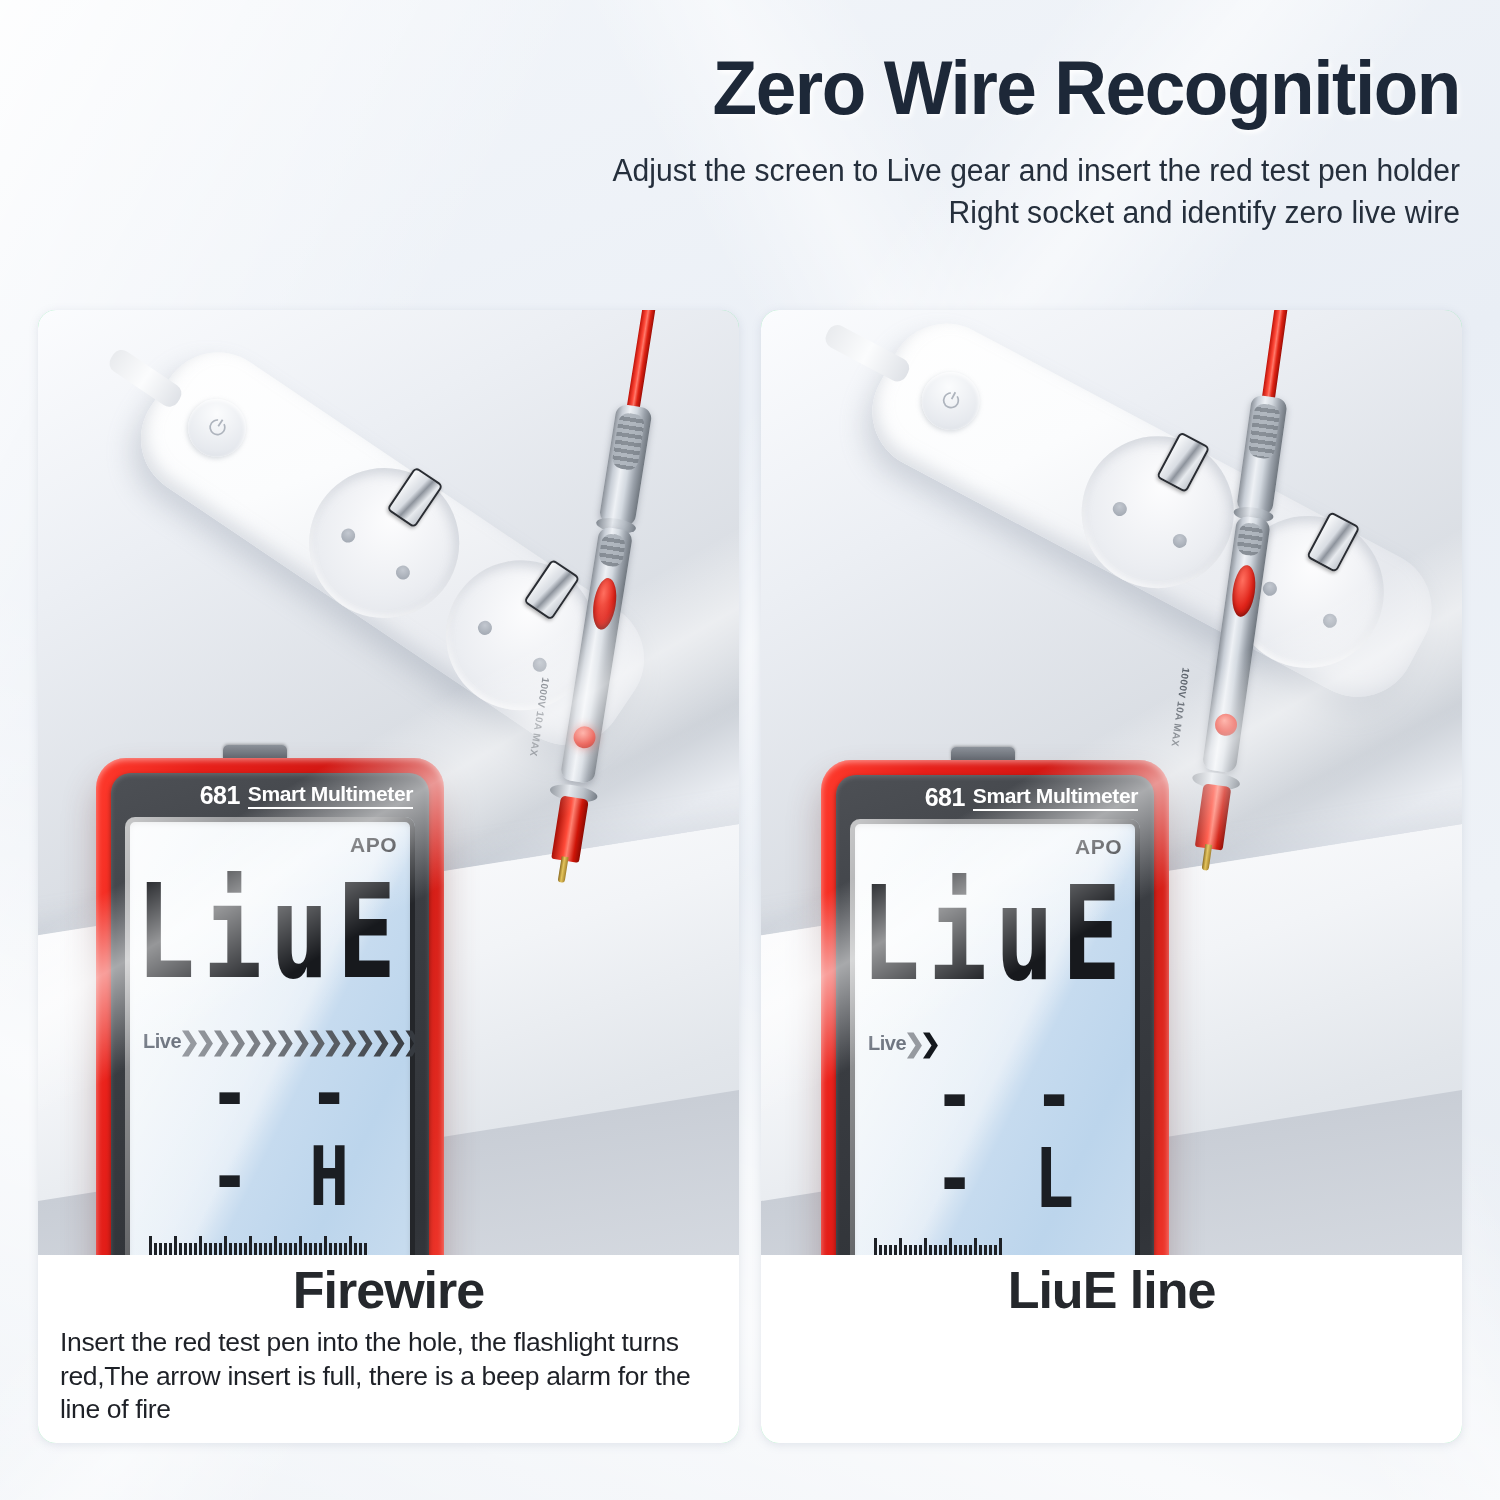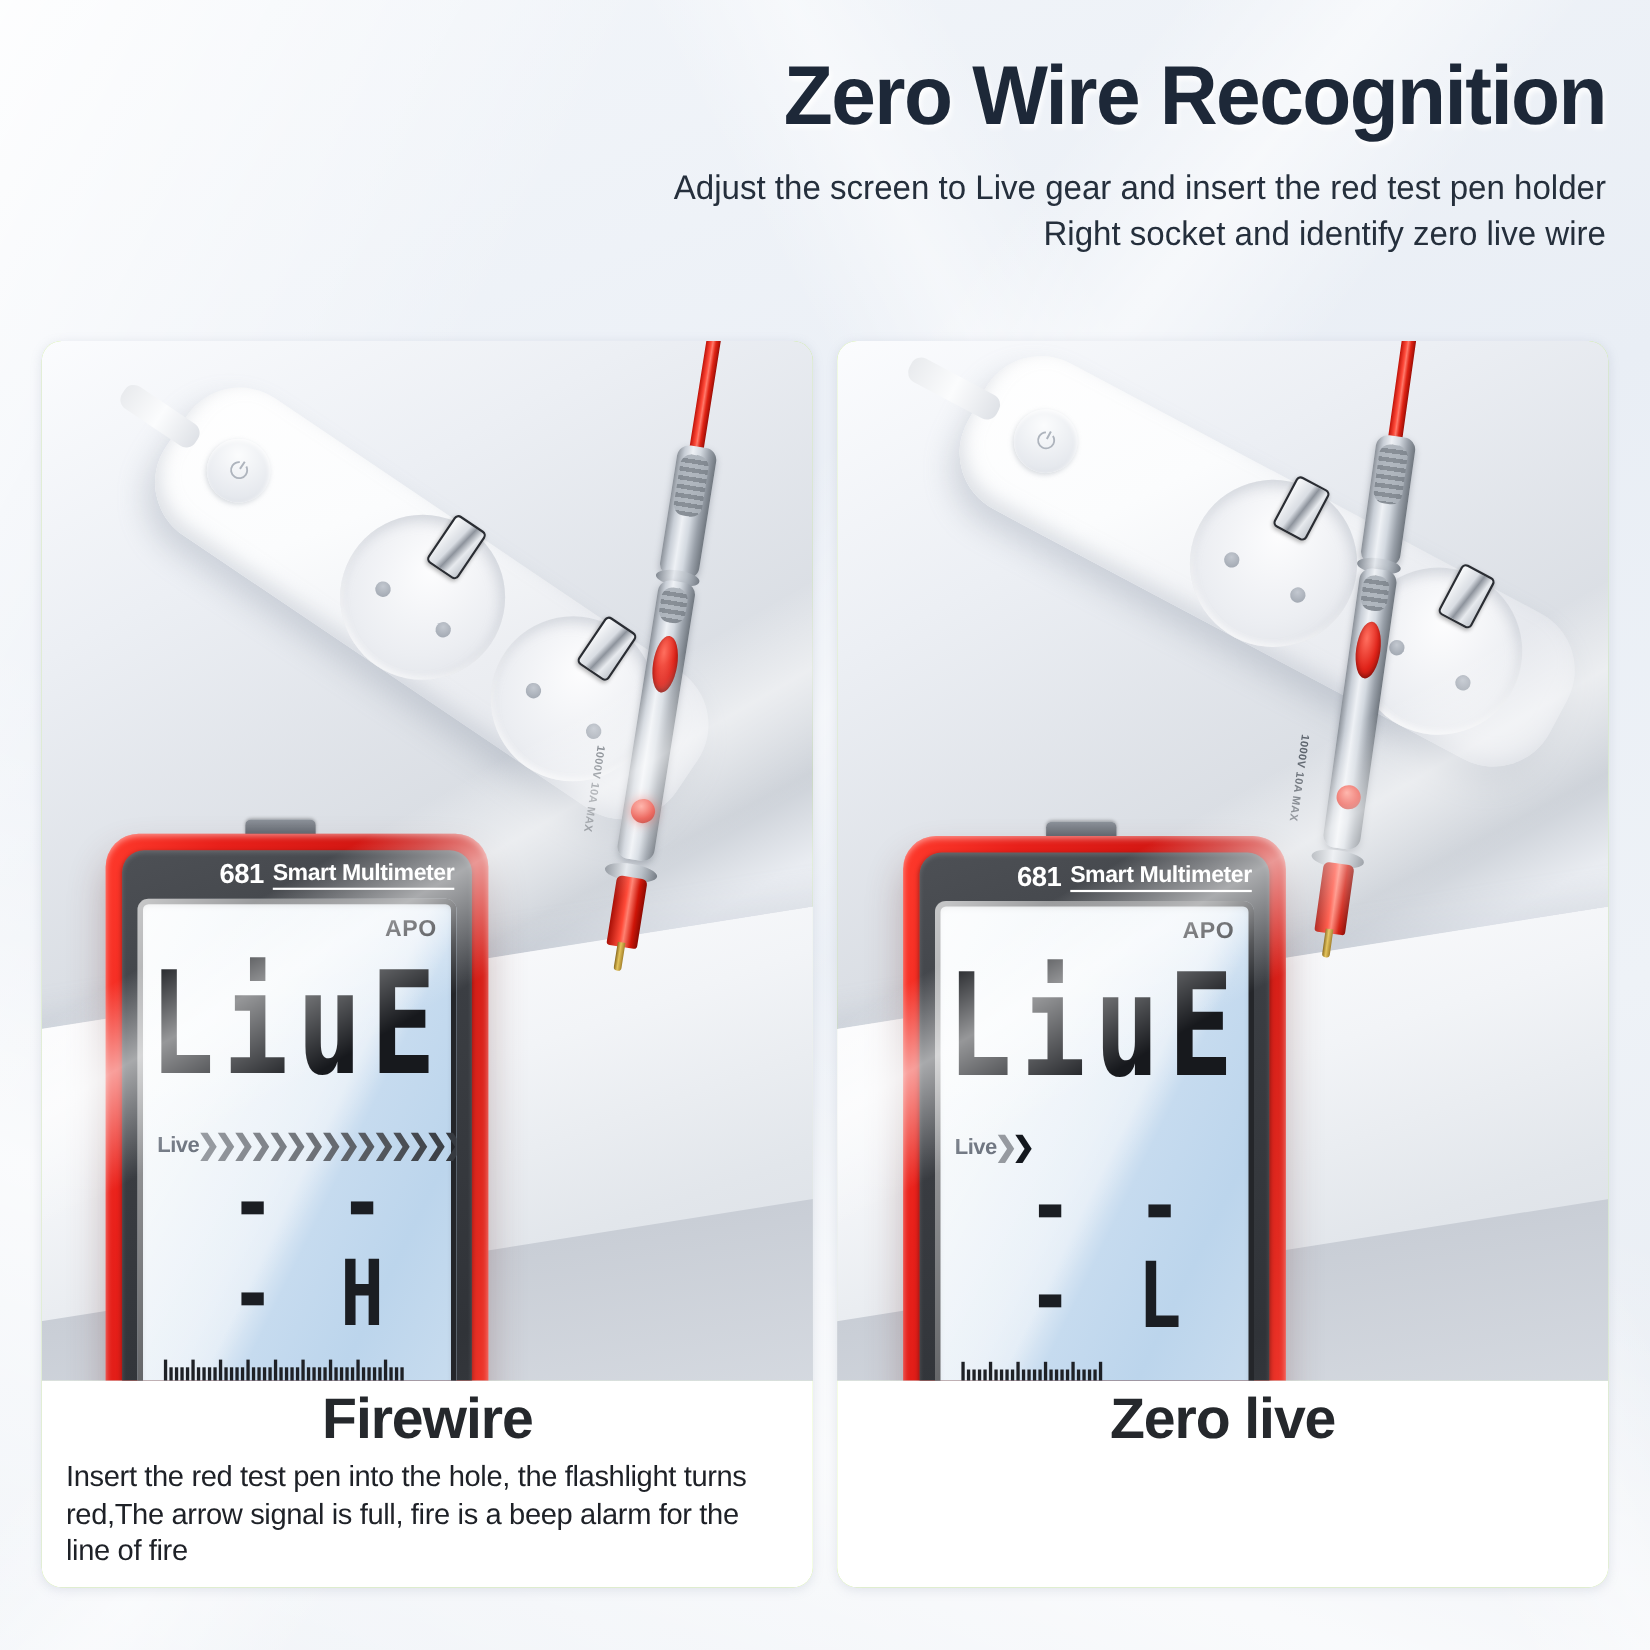--- a/index.html
+++ b/index.html
@@ -33,21 +33,21 @@
     font-size: 76px; font-weight: bold; color: #1d2838;
     letter-spacing: -1.5px; line-height: 1.05;
     text-shadow: 2px 3px 5px rgba(255,255,255,.9);
     transform: scaleX(.96); transform-origin: right center;
   }
   #subtitle { margin-top: 22px; font-size: 31px; color: #252f3c; line-height: 1.36; transform: scaleX(.97); transform-origin: right center; }
 
   
   #cards { position: absolute; left: 38px; top: 310px; width: 1424px; height: 1133px; display: flex; gap: 22px; z-index: 4; }
   .card {
-    flex: 1; position: relative; background: #bef264; border-radius: 18px; overflow: hidden;
+    flex: 1; position: relative; background: #86efac; border-radius: 18px; overflow: hidden;
     box-shadow: 0 2px 10px rgba(120,135,160,.18);
     display: flex; flex-direction: column;
   }
   .photo { position: relative; height: 945px; overflow: hidden;
     background: linear-gradient(152deg,#fbfcfe 0%,#eceff4 22%,#d9dde3 48%,#cbd0d7 58%,#e9ecf1 64%,#f7f8fa 76%,#e3e7ec 100%); }
   .photo::after{content:"";position:absolute;inset:0;
     background:linear-gradient(150deg,transparent 46%,rgba(255,255,255,.55) 52%,transparent 60%);}
 
   
   .desk { position:absolute; left:-10%; bottom:-6%; width:130%; height:46%;
@@ -276,21 +276,21 @@
         <div class="pb-txt" style="left:14px;top:392px;transform:rotate(90deg);transform-origin:left top;">1000V 10A MAX</div>
         <div class="pb-led" style="left:45px;top:434px;width:22px;height:22px;"></div>
         <div class="pb-ring" style="left:30px;top:494px;width:48px;height:16px;"></div>
         <div class="pb-tip" style="left:42px;top:506px;width:28px;height:64px;"></div>
         <div class="pb-pin" style="left:52px;top:566px;height:26px;"></div>
       </div>
     </div>
 
     <div class="caption">
       <div class="cap-title">Firewire</div>
-      <div class="cap-body">Insert the red test pen into the hole, the flashlight turns red,The arrow signal is full, fire is a beep alarm for the line of fire</div>
+      <div class="cap-body">Insert the red test pen into the hole, the flashlight turns red,The arrow insert is full, there is a beep alarm for the line of fire</div>
     </div>
   </div>
 
   <div class="card">
     <div class="photo">
       <div class="desk"></div>
       <div class="desk2"></div>
 
       <div class="strip" style="left:-10px;top:60px;width:700px;height:600px;transform:rotate(28deg);">
         <div class="strip-body" style="left:20px;top:60px;width:600px;height:150px;"></div>
@@ -374,17 +374,17 @@
         <div class="pb-btn" style="left:44px;top:278px;width:22px;height:52px;"></div>
         <div class="pb-txt" style="left:14px;top:388px;transform:rotate(90deg);transform-origin:left top;">1000V 10A MAX</div>
         <div class="pb-led off" style="left:45px;top:428px;width:22px;height:22px;"></div>
         <div class="pb-ring" style="left:30px;top:488px;width:48px;height:16px;"></div>
         <div class="pb-tip" style="left:42px;top:500px;width:28px;height:64px;"></div>
         <div class="pb-pin" style="left:52px;top:560px;height:26px;"></div>
       </div>
     </div>
 
     <div class="caption">
-      <div class="cap-title">Zero live</div>
+      <div class="cap-title">LiuE line</div>
     </div>
   </div>
 
 </div>
 
 </body></html>

